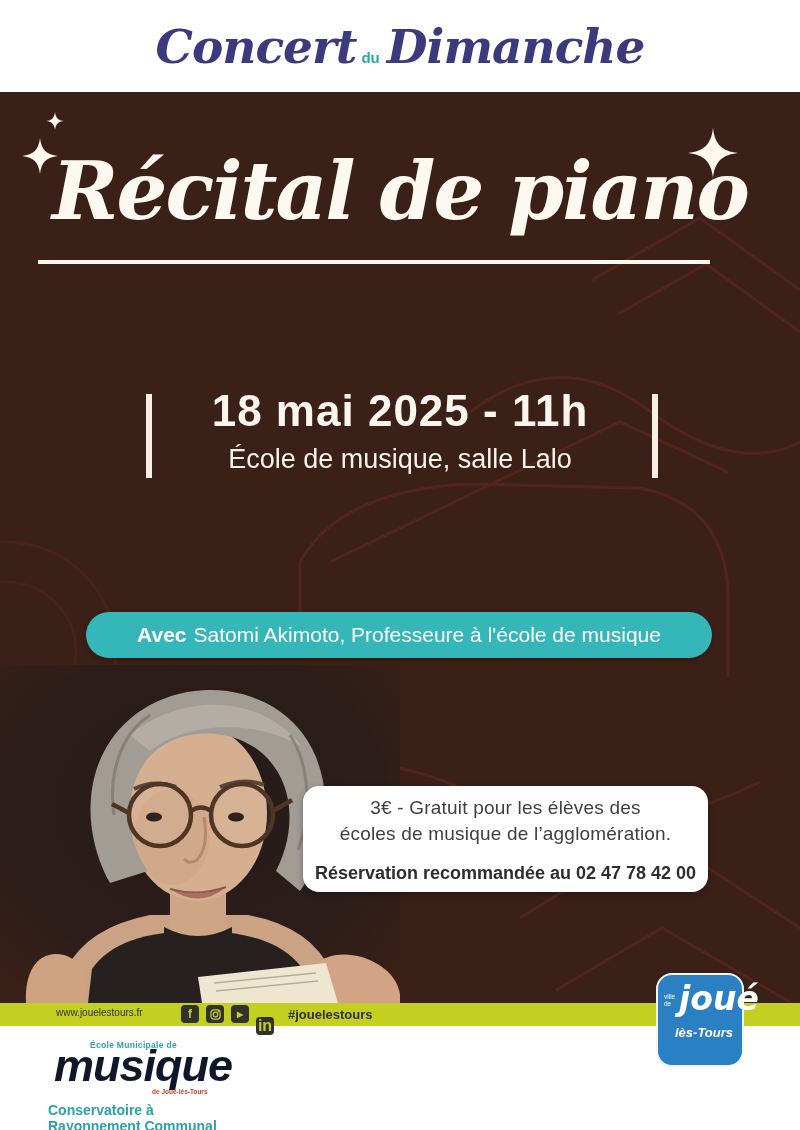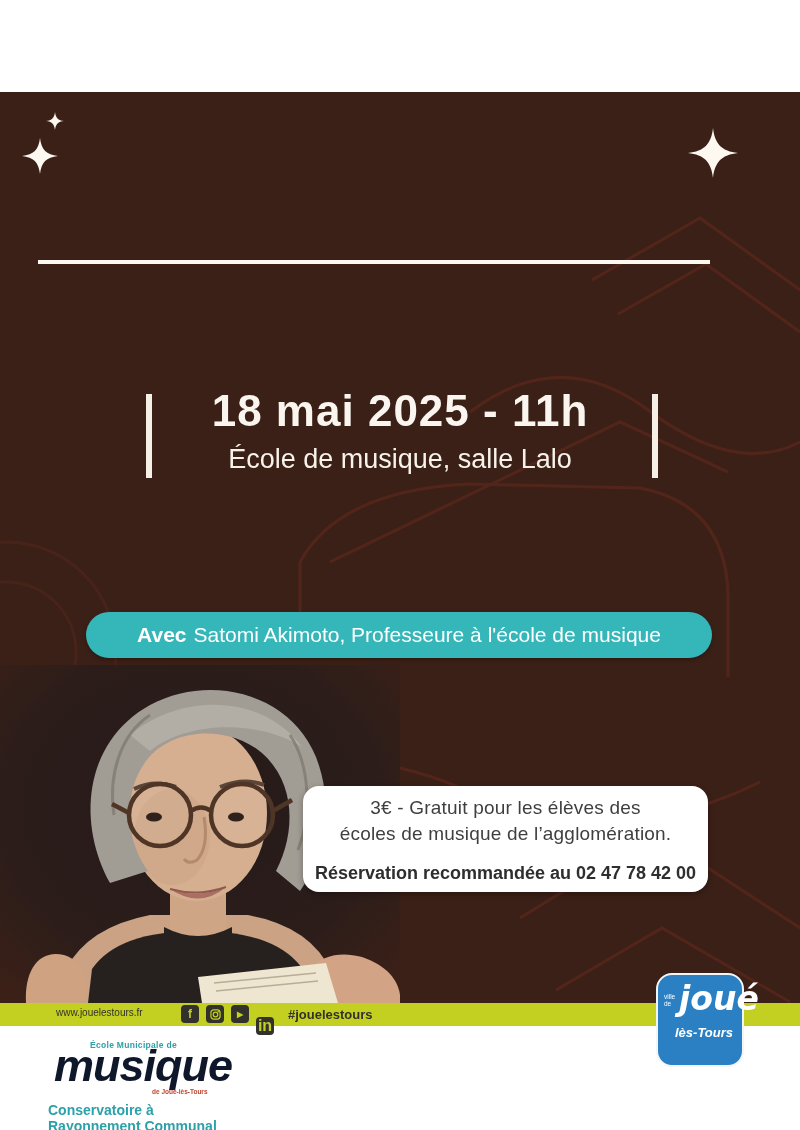--- a/index.html
+++ b/index.html
@@ -69,20 +69,25 @@
   #schoolName{position:absolute;left:10px;top:2px;font-family:Liberation Sans, sans-serif;font-style:italic;
               font-weight:700;font-size:45px;color:#0f172a;letter-spacing:-1px;}
   #schoolSub{position:absolute;left:108px;top:50px;font-size:6.5px;color:#c0452e;font-weight:700;}
   #schoolBottom{position:absolute;left:4px;top:64px;font-size:14px;font-weight:700;color:#2ba1a9;}
 </style>
 </head>
 <body>
 
 <div id="poster">
 
+  <div id="headerBand" class="abs">
+    <span class="logoScript">Concert</span>
+    <span class="logoDu">du</span>
+    <span class="logoScript">Dimanche</span>
+  </div>
 
   <div id="mainArea" class="abs">
 
     <svg id="artwork" width="800" height="911" viewBox="0 0 800 911">
       <g stroke="#6d2b1f" fill="none" stroke-width="3" opacity="0.5">
         <path d="M592 188 L700 126 L800 198"></path>
         <path d="M618 222 L706 172 L800 240"></path>
         <path d="M470 320 Q560 252 648 318 T800 350"></path>
         <path d="M300 560 L300 470 Q340 398 470 392 L640 396 Q724 412 728 500 L728 585"></path>
         <path d="M330 470 L620 330 L728 380"></path>
@@ -99,20 +104,21 @@
       <path d="M20 0 C21.5 13 27 18.5 40 20 C27 21.5 21.5 27 20 40 C18.5 27 13 21.5 0 20 C13 18.5 18.5 13 20 0 Z" fill="#fdf8f0"></path>
     </svg>
     <svg class="sparkle" style="left:22px;top:46px;" width="36" height="36" viewBox="0 0 40 40">
       <path d="M20 0 C21.5 13 27 18.5 40 20 C27 21.5 21.5 27 20 40 C18.5 27 13 21.5 0 20 C13 18.5 18.5 13 20 0 Z" fill="#fdf8f0"></path>
     </svg>
     <svg class="sparkle" style="left:688px;top:36px;" width="50" height="50" viewBox="0 0 40 40">
       <path d="M20 0 C21.5 13 27 18.5 40 20 C27 21.5 21.5 27 20 40 C18.5 27 13 21.5 0 20 C13 18.5 18.5 13 20 0 Z" fill="#fdf8f0"></path>
     </svg>
 
     <div id="titleUnderline"></div>
+    <div id="mainTitle">Récital de piano</div>
 
     <div class="dateBar" style="left:146px;"></div>
     <div class="dateBar" style="left:652px;"></div>
     <div id="eventDate">18 mai 2025 - 11h</div>
     <div id="performerBanner">
       <span class="txt">
         <span class="pre">Avec</span><span>Satomi Akimoto, Professeure à l'école de musique</span>
       </span>
     </div>
 

